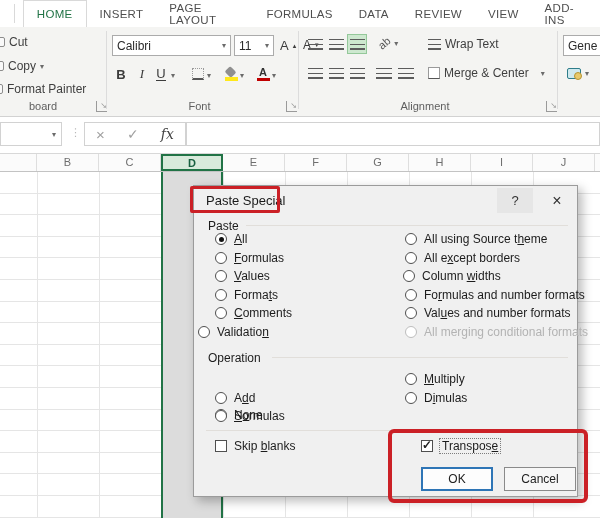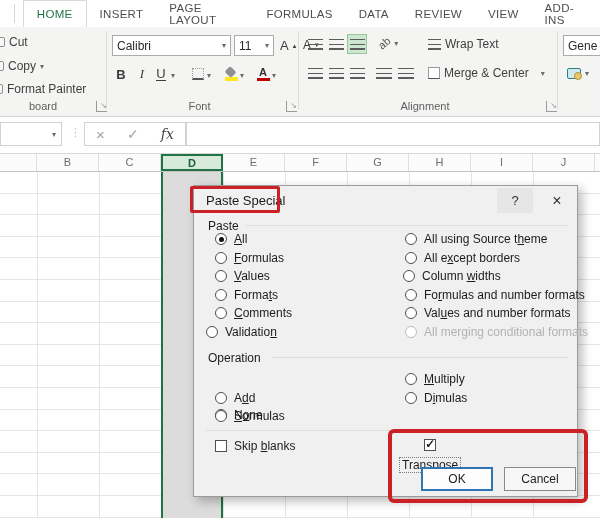--- a/index.html
+++ b/index.html
@@ -265,21 +265,21 @@
       <span><span></span><span class="u">V</span><span>alues</span></span>
     </div>
     <div class="opt" style="left:21px;top:102px;">
       <span class="radio"></span>
       <span><span>Forma</span><span class="u">t</span><span>s</span></span>
     </div>
     <div class="opt" style="left:21px;top:120px;">
       <span class="radio"></span>
       <span><span></span><span class="u">C</span><span>omments</span></span>
     </div>
-    <div class="opt" style="left:12px;top:139px;">
+    <div class="opt" style="left:4px;top:139px;">
       <span class="radio"></span>
       <span><span>Validatio</span><span class="u">n</span><span></span></span>
     </div>
 
     <div class="opt" style="left:211px;top:46px;">
       <span class="radio"></span>
       <span><span>All using Source t</span><span class="u">h</span><span>eme</span></span>
     </div>
     <div class="opt" style="left:211px;top:65px;">
       <span class="radio"></span>
@@ -326,21 +326,21 @@
       <span class="radio"></span>
       <span><span>D</span><span class="u">i</span><span>mulas</span></span>
     </div>
 
     <div class="sline" style="left:12px;top:244px;width:360px;"></div>
 
     <div class="opt" style="left:21px;top:253px;">
       <span class="cbox"></span>
       <span><span>Skip </span><span class="u">b</span><span>lanks</span></span>
     </div>
-    <div class="opt" style="left:206px;top:253px;flex-direction:column;">
+    <div class="opt" style="left:227px;top:253px;">
       <span class="cbox on"></span>
       <span class="focuslbl"><span>Transpos</span><span class="u">e</span><span></span></span>
     </div>
 
     <div class="dbtn btn-ok">OK</div>
     <div class="dbtn btn-cancel">Cancel</div>
   </div>
 
   <div class="ann ann1"></div>
   <div class="ann ann2"></div>

